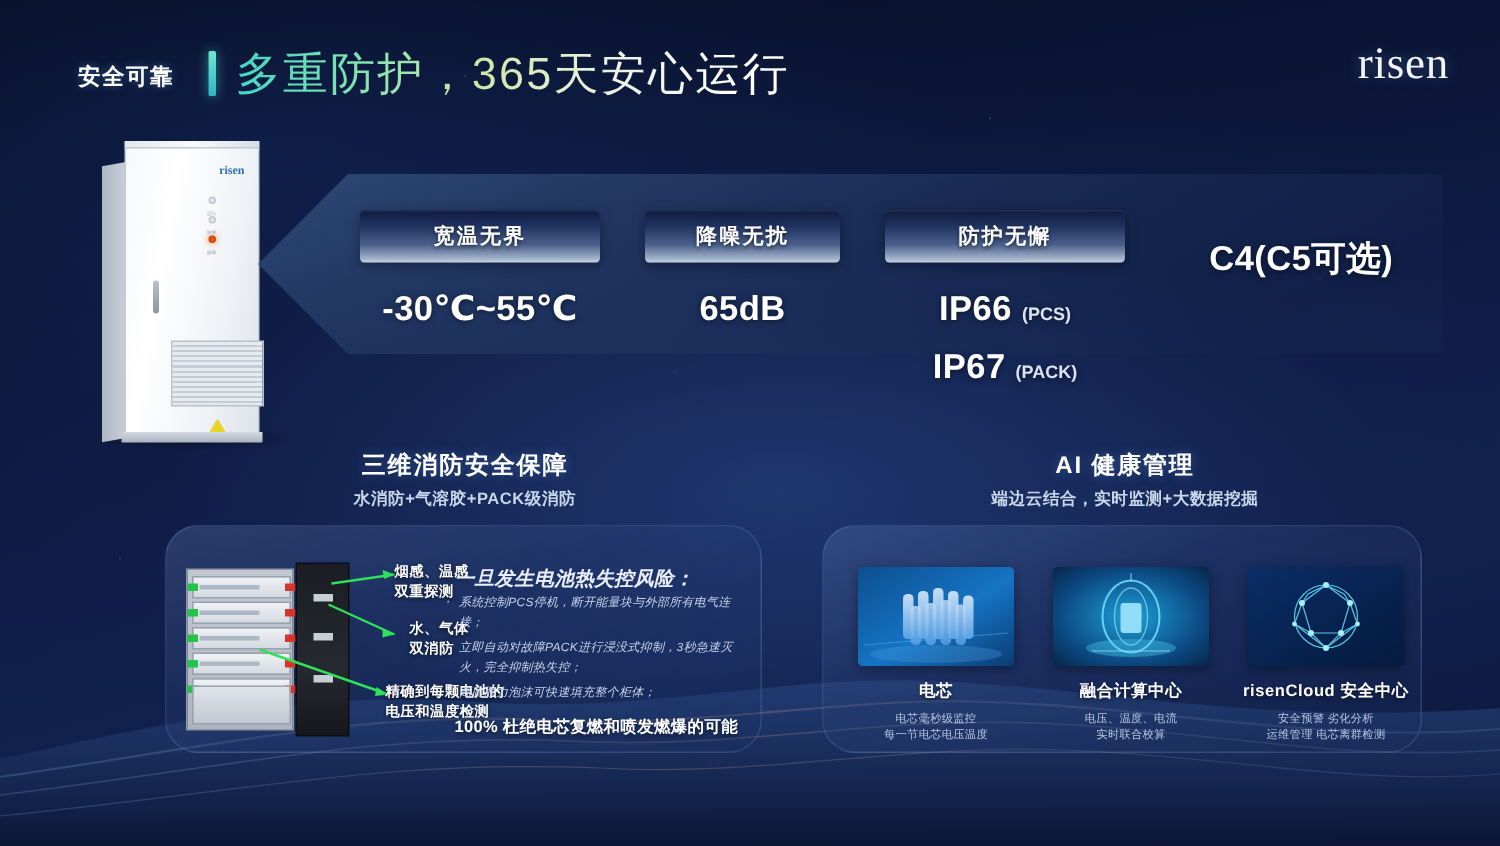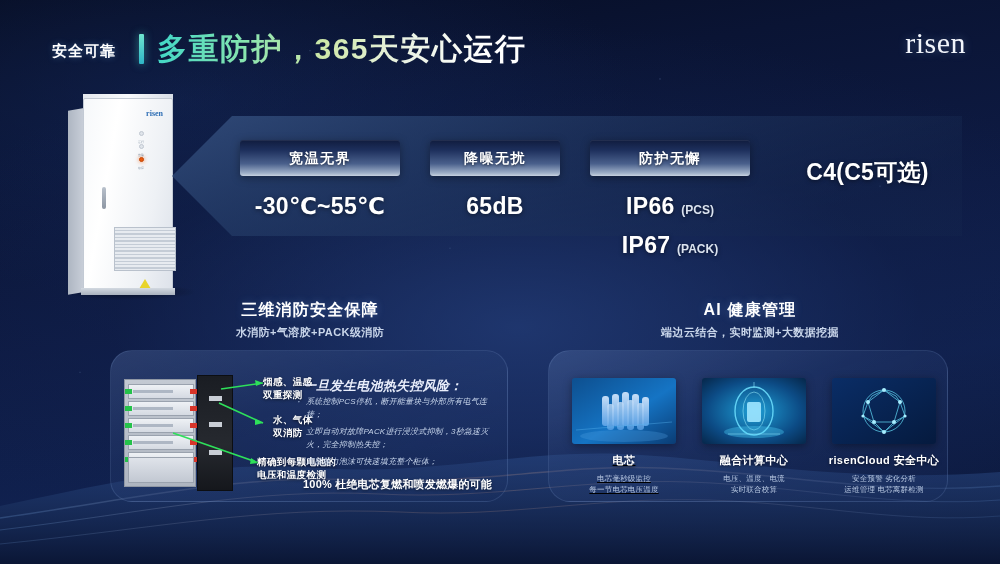--- a/index.html
+++ b/index.html
@@ -47,21 +47,21 @@
   }
   .hdr-divider {
     position: absolute; left: 139px; top: 34px;
     width: 5px; height: 30px;
     background: linear-gradient(180deg, #6fe7cf 0%, #2fb5c6 100%);
     border-radius: 1px;
     box-shadow: 0 0 8px rgba(80,220,210,0.55);
   }
   .hdr-title {
     position: absolute; left: 157px; top: 29px;
-    font-size: 30px; font-weight: 700; letter-spacing: 1.5px;
+    font-size: 30px; font-weight: 400; letter-spacing: 1.5px;
     background: linear-gradient(100deg, #3fd6c8 0%, #7fe3b0 22%, #cfe8a8 45%, #e9f2e2 66%, #ffffff 88%);
     -webkit-background-clip: text; background-clip: text;
     -webkit-text-fill-color: transparent; color: transparent;
     white-space: nowrap;
   }
   .brand {
     position: absolute; right: 34px; top: 26px;
     font-size: 30px; font-weight: 400; color: #f2f5fb;
     letter-spacing: 0.5px;
     font-family: "Liberation Serif", "DejaVu Serif", serif;
@@ -414,21 +414,21 @@
   </div>
   <div class="fs-foot">100% 杜绝电芯复燃和喷发燃爆的可能</div>
 
   <div class="sec-title" style="left:620px; top:300px; width:260px;">AI 健康管理</div>
   <div class="sec-sub" style="left:600px; top:325px; width:300px;">端边云结合，实时监测+大数据挖掘</div>
 
   <div class="panel" style="left:548px; top:350px; width:400px; height:152px;"></div>
 
   <div class="ai-cards">
 
-    <div class="ai-card" style="left:0px;text-decoration:underline;">
+    <div class="ai-card" style="left:0px;">
       <div class="ai-thumb">
         <svg width="104" height="66" viewBox="0 0 104 66">
           <defs>
             <linearGradient id="g1" x1="0" y1="0" x2="1" y2="1">
               <stop offset="0%" stop-color="#0d4f8f"></stop>
                 <stop offset="55%" stop-color="#1574c4"></stop>
                 <stop offset="100%" stop-color="#0a3c74"></stop>
             </linearGradient>
             <linearGradient id="g1c" x1="0" y1="0" x2="0" y2="1">
               <stop offset="0%" stop-color="#cfe4fb"></stop>

